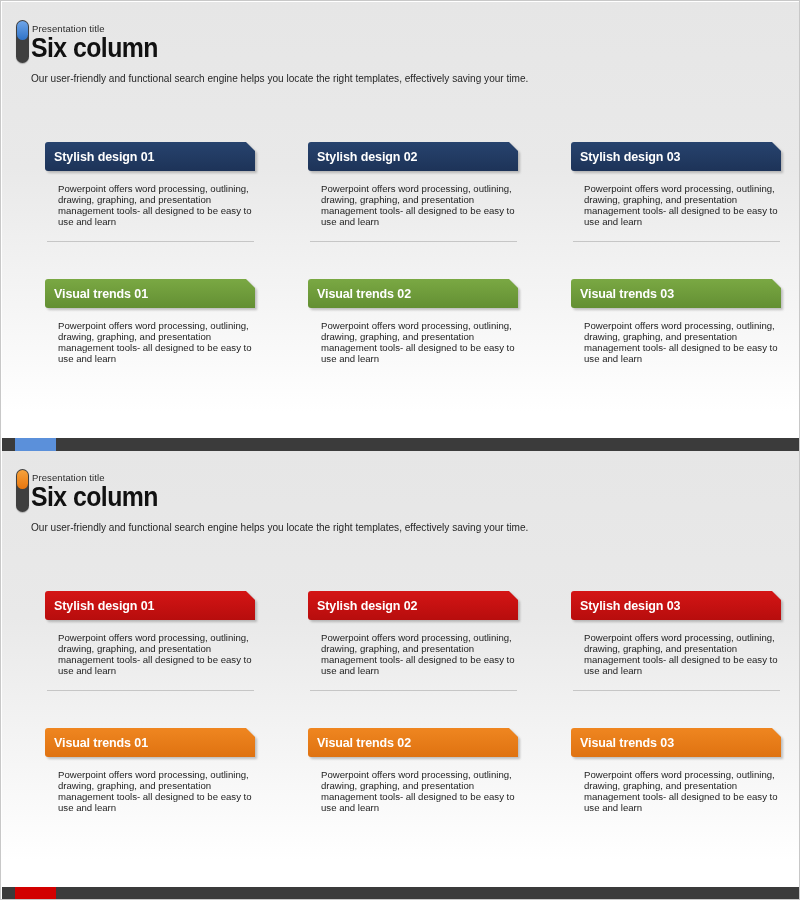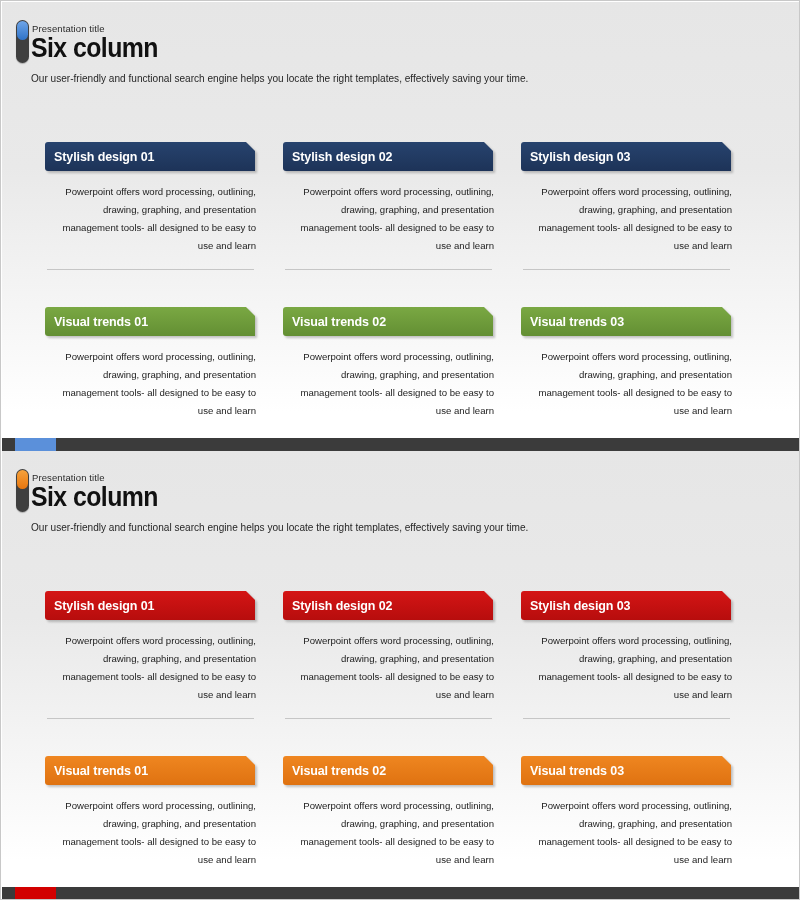--- a/index.html
+++ b/index.html
@@ -98,22 +98,21 @@
 
   
   .grid {
     position: absolute;
     left: 43px;
     top: 140px;
     width: 715px;
   }
   .row {
     display: flex;
-    gap: 28px;
-    text-align: right;
+    gap: 53px;
   }
   .row-2 { margin-top: 8px; }
   .col { width: 210px; }
 
   .banner {
     position: relative;
     height: 29px;
     padding: 0 0 0 9px;
     display: flex;
     align-items: center;
@@ -132,21 +131,21 @@
   }
   .bn-navy   { background: linear-gradient(180deg,#27436e 0%, #1d3358 100%); }
   .bn-green  { background: linear-gradient(180deg,#7aa843 0%, #638f33 100%); }
   .bn-red    { background: linear-gradient(180deg,#d41515 0%, #b70d0d 100%); }
   .bn-orange { background: linear-gradient(180deg,#ef8620 0%, #df7211 100%); }
 
   .body-text {
     margin: 12px 0 0 13px;
     width: 198px;
     font-size: 9.6px;
-    line-height: 18px;
+    line-height: 11px;
     color: #1c1c1c;
     font-family: "Liberation Sans Narrow", "Liberation Sans", sans-serif;
   }
   .divider {
     margin: 14px 0 0 2px;
     width: 207px;
     height: 1px;
     background: #c6c6c6;
   }
   .spacer-row { height: 29px; }

